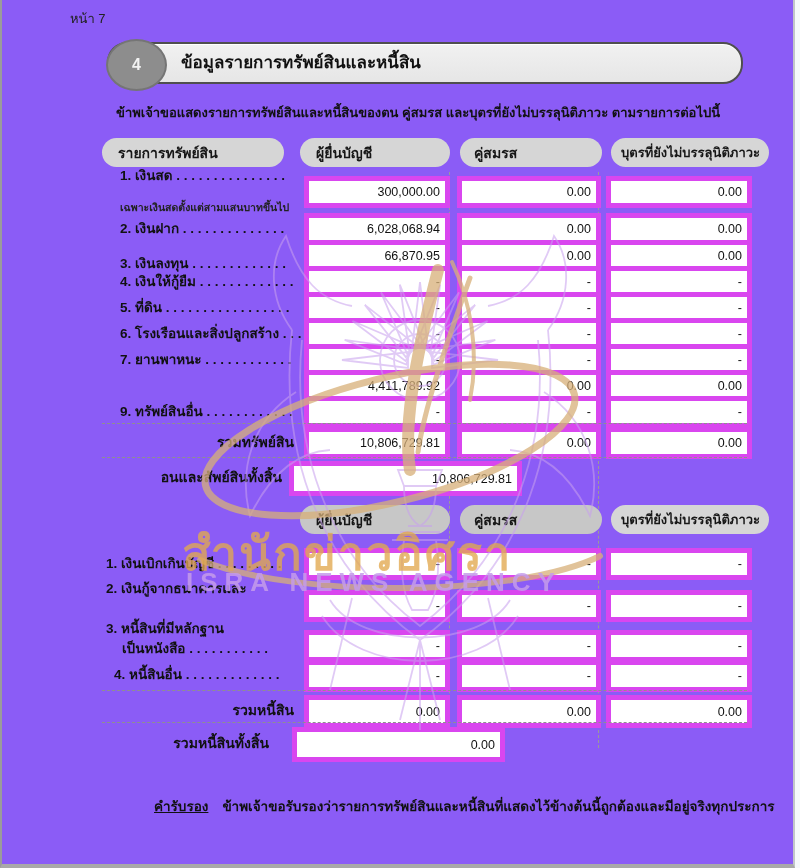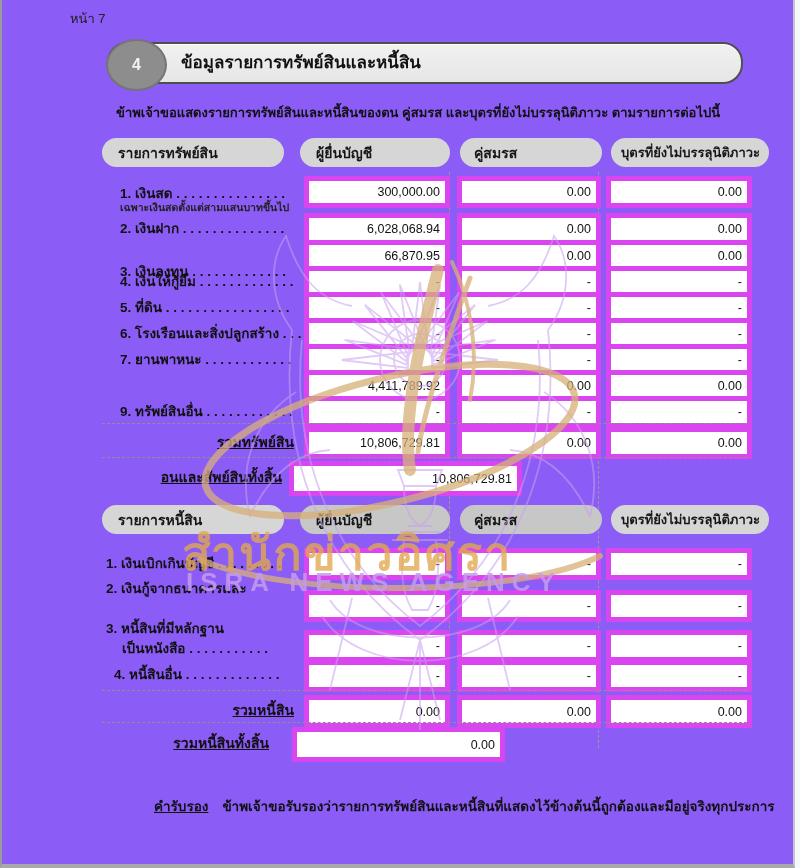--- a/index.html
+++ b/index.html
@@ -44,21 +44,21 @@
     position:absolute;height:22px;background:#fff;border:5px solid #d946ef;
     font-size:12.5px;color:#111;
     display:flex;align-items:center;justify-content:flex-end;
     padding-right:5px;box-sizing:content-box;
   }
   .c1{left:302px;width:131px;}
   .c2{left:455px;width:129px;}
   .c3{left:604px;width:131px;}
   .rlabel{position:absolute;left:118px;font-size:13.5px;font-weight:600;color:#111;white-space:nowrap;}
   .rnote{position:absolute;left:118px;font-size:10.5px;font-weight:600;color:#222;white-space:nowrap;}
-  .tlabel{position:absolute;font-size:14px;font-weight:700;color:#111;text-align:right;text-decoration:underline;}
+  .tlabel{position:absolute;font-size:14px;font-weight:700;color:#111;text-align:right;}
   .vdash{position:absolute;top:172px;height:576px;border-left:1px dashed #9a9a9a;width:0;}
   .hdash{position:absolute;left:100px;width:645px;border-top:1px dashed #8f8f8f;height:0;}
   .cert{position:absolute;left:152px;top:795px;font-size:13.5px;font-weight:700;color:#111;white-space:nowrap;}
   .cert .cert-title{text-decoration:underline;margin-right:14px;}
   
   .wm{position:absolute;left:0;top:0;width:791px;height:864px;pointer-events:none;z-index:40;}
   .wm-line1{
     position:absolute;left:182px;top:516px;font-size:47px;font-weight:bold;letter-spacing:2px;
     color:#e2a94f;opacity:.78;white-space:nowrap;
   }
@@ -91,32 +91,32 @@
   <div class="pill" style="left:298px;top:138px;width:134px;padding-left:16px;">
         <span>ผู้ยื่นบัญชี</span>
       </div>
   <div class="pill" style="left:458px;top:138px;width:128px;padding-left:14px;">
         <span>คู่สมรส</span>
       </div>
   <div class="pill" style="left:609px;top:138px;width:148px;padding-left:10px;font-size:13px;">
         <span>บุตรที่ยังไม่บรรลุนิติภาวะ</span>
       </div>
 
-  <div class="rlabel" style="top:182px;">1. เงินสด . . . . . . . . . . . . . . .</div>
+  <div class="rlabel" style="top:164px;">1. เงินสด . . . . . . . . . . . . . . .</div>
   <div class="rnote" style="top:199px;">เฉพาะเงินสดตั้งแต่สามแสนบาทขึ้นไป</div>
   <div class="vbox c1" style="top:176px;">300,000.00</div>
   <div class="vbox c2" style="top:176px;">0.00</div>
   <div class="vbox c3" style="top:176px;">0.00</div>
 
   <div class="rlabel" style="top:217px;">2. เงินฝาก . . . . . . . . . . . . . .</div>
   <div class="vbox c1" style="top:213px;">6,028,068.94</div>
   <div class="vbox c2" style="top:213px;">0.00</div>
   <div class="vbox c3" style="top:213px;">0.00</div>
 
-  <div class="rlabel" style="top:260px;">3. เงินลงทุน . . . . . . . . . . . . .</div>
+  <div class="rlabel" style="top:252px;">3. เงินลงทุน . . . . . . . . . . . . .</div>
   <div class="vbox c1" style="top:240px;">66,870.95</div>
   <div class="vbox c2" style="top:240px;">0.00</div>
   <div class="vbox c3" style="top:240px;">0.00</div>
 
   <div class="rlabel" style="top:270px;">4. เงินให้กู้ยืม . . . . . . . . . . . . .</div>
   <div class="vbox c1" style="top:266px;">-</div>
   <div class="vbox c2" style="top:266px;">-</div>
   <div class="vbox c3" style="top:266px;">-</div>
 
   <div class="rlabel" style="top:296px;">5. ที่ดิน . . . . . . . . . . . . . . . . .</div>
@@ -148,23 +148,20 @@
   <div class="tlabel" style="left:100px;top:431px;width:192px;">รวมทรัพย์สิน</div>
   <div class="vbox c1" style="top:427px;">10,806,729.81</div>
   <div class="vbox c2" style="top:427px;">0.00</div>
   <div class="vbox c3" style="top:427px;">0.00</div>
 
   <div class="hdash" style="top:457px;"></div>
 
   <div class="tlabel" style="left:100px;top:466px;width:180px;">อนและสัพย์สินทั้งสิ้น</div>
   <div class="vbox" style="left:287px;top:461px;width:218px;height:25px;">10,806,729.81</div>
 
-  <div class="pill" style="left:100px;top:505px;width:166px;padding-left:16px;">
-        <span>รายการหนี้สิน</span>
-      </div>
   <div class="pill darker" style="left:298px;top:505px;width:134px;padding-left:16px;">
         <span>ผู้ยื่นบัญชี</span>
       </div>
   <div class="pill darker" style="left:458px;top:505px;width:128px;padding-left:14px;">
         <span>คู่สมรส</span>
       </div>
   <div class="pill" style="left:609px;top:505px;width:148px;padding-left:10px;font-size:13px;">
         <span>บุตรที่ยังไม่บรรลุนิติภาวะ</span>
       </div>
 

